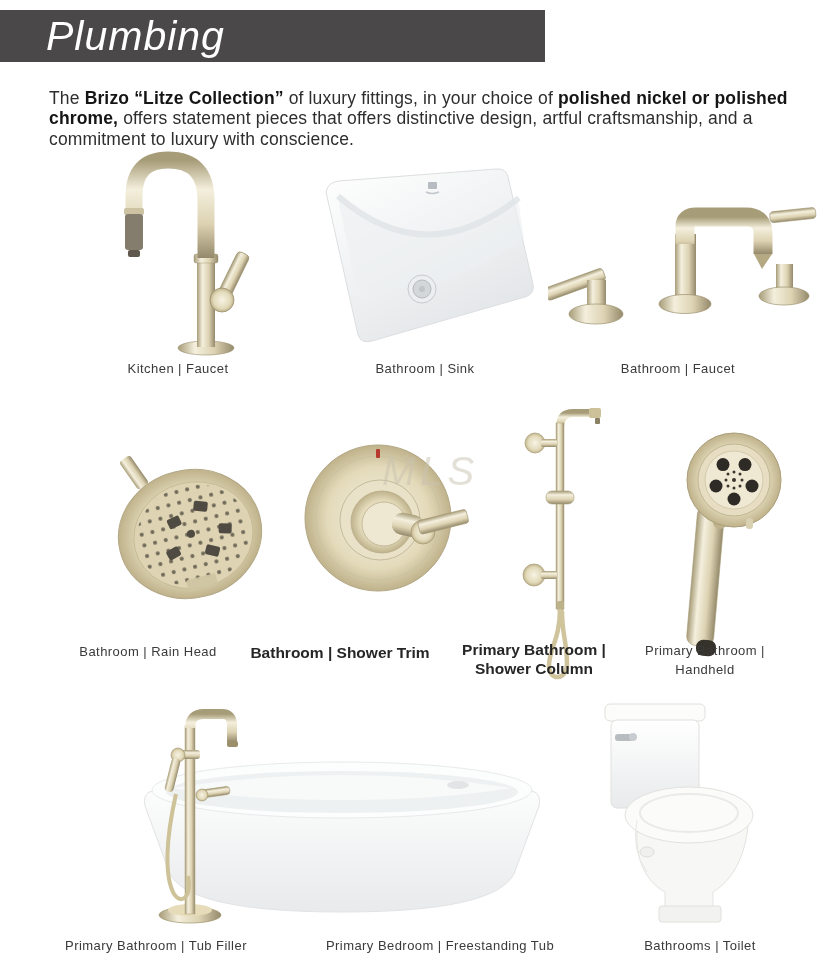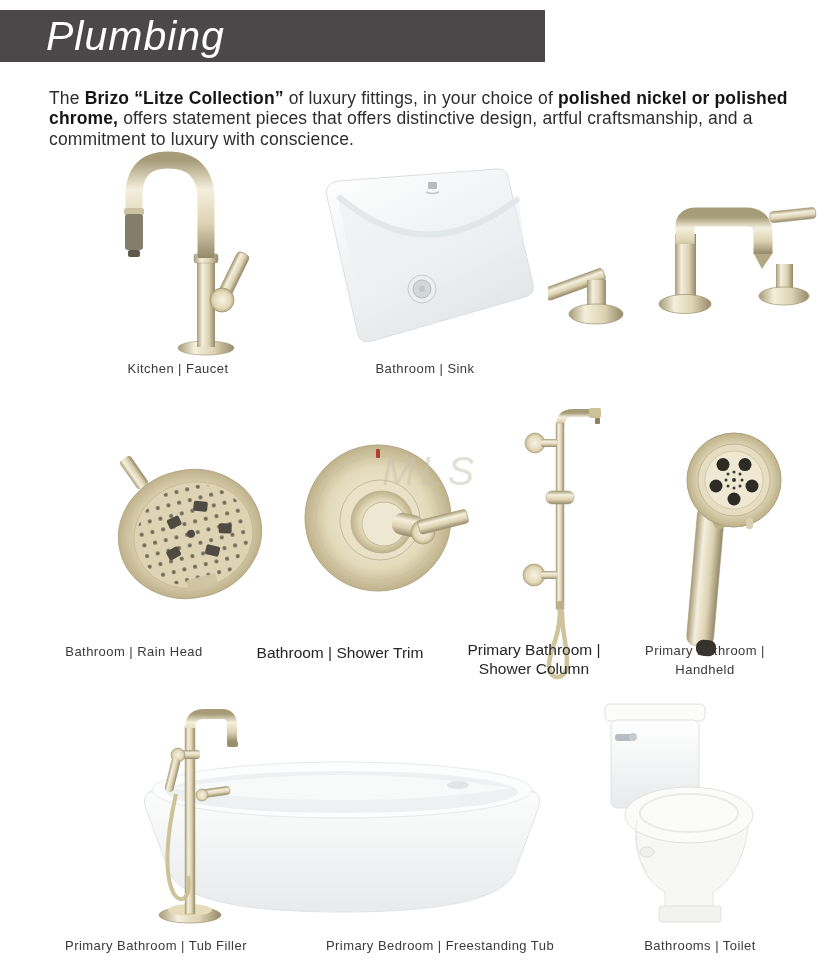--- a/index.html
+++ b/index.html
@@ -14,21 +14,21 @@
   .intro{position:absolute;left:49px;top:70px;width:768px;font-size:17.5px;line-height:20.5px;
          color:#2e2e2e;letter-spacing:.15px;}
   .intro b{font-weight:700;color:#151515;}
   
   .img{position:absolute;z-index:1;}
   .img svg{display:block;width:100%;height:100%;}
   .z2{z-index:2;}
   
   .cap{position:absolute;text-align:center;color:#3a3a3a;font-size:13px;
        letter-spacing:.45px;z-index:4;}
-  .cap.ari{letter-spacing:0;font-weight:400;color:#262626;font-size:15.5px;}
+  .cap.ari{letter-spacing:0;font-weight:700;color:#262626;font-size:15.5px;}
   .cap .l2{display:block;}
   .two{line-height:19px;}
   
   .wm{position:absolute;left:382px;top:449px;z-index:6;font-style:italic;font-weight:400;
       font-size:40px;letter-spacing:5px;color:#c9c2b0;opacity:.5;pointer-events:none;}
 </style>
 </head>
 <body>
 
 <div class="page">
@@ -107,20 +107,21 @@
       <ellipse cx="48" cy="122" rx="27" ry="10" fill="url(#mv)" stroke="#9c916f" stroke-width=".7"></ellipse>
       <rect x="222" y="20" width="46" height="11" rx="4" fill="url(#mh)" stroke="#9c916f" stroke-width=".6" transform="rotate(-6 222 26)"></rect>
       <rect x="228" y="72" width="17" height="32" fill="url(#mv)"></rect>
       <ellipse cx="236" cy="104" rx="25" ry="9" fill="url(#mv)" stroke="#9c916f" stroke-width=".7"></ellipse>
       <rect x="127" y="42" width="21" height="70" fill="url(#mv)"></rect>
       <ellipse cx="137" cy="112" rx="26" ry="9.5" fill="url(#mv)" stroke="#9c916f" stroke-width=".7"></ellipse>
       <path d="M137 52 L137 34 Q137 25 148 25 L198 25 Q215 25 215 42 L215 62" fill="none" stroke="url(#mh)" stroke-width="19" stroke-linejoin="round"></path>
       <path d="M206 62 L224 62 L214 77 Z" fill="#b4a982"></path>
     </svg>
   </div>
+  <div class="cap" style="left:578px;top:361px;width:200px">Bathroom | Faucet</div>
 
   <div class="img" style="left:105px;top:452px;width:165px;height:155px">
     <svg viewBox="0 0 165 155">
       <defs>
         <pattern id="dots" width="11" height="11" patternUnits="userSpaceOnUse">
           <circle cx="5" cy="5" r="2" fill="#6e6858"></circle>
         </pattern>
         <clipPath id="rhc">
             <ellipse cx="88" cy="84" rx="57" ry="50"></ellipse>
           </clipPath>
@@ -135,21 +136,21 @@
           <rect x="66" y="62" width="13" height="10" rx="2" fill="#4f4a42" transform="rotate(-12 72 67)"></rect>
           <rect x="114" y="80" width="13" height="10" rx="2" fill="#4f4a42" transform="rotate(15 120 85)"></rect>
           <rect x="58" y="92" width="13" height="10" rx="2" fill="#4f4a42" transform="rotate(-15 64 97)"></rect>
           <rect x="96" y="98" width="14" height="10" rx="2" fill="#4f4a42" transform="rotate(28 102 103)"></rect>
           <circle cx="86" cy="82" r="4" fill="#4f4a42"></circle>
         </g>
         <rect x="70" y="126" width="30" height="12" rx="2" fill="#cfc4a1" opacity=".9"></rect>
       </g>
     </svg>
   </div>
-  <div class="cap" style="left:34px;top:644px;width:200px">Bathroom | Rain Head</div>
+  <div class="cap" style="left:48px;top:644px;width:200px">Bathroom | Rain Head</div>
 
   <div class="img" style="left:292px;top:438px;width:180px;height:160px">
     <svg viewBox="0 0 180 160">
       <circle cx="86" cy="80" r="73" fill="url(#pr)" stroke="#b3a785" stroke-width="1"></circle>
       <circle cx="86" cy="80" r="62" fill="none" stroke="#cdc2a0" stroke-width="1"></circle>
       <rect x="84" y="11" width="4" height="9" rx="1" fill="#b63a30"></rect>
       <rect x="113" y="17" width="2" height="6" fill="#c9bfa2" transform="rotate(22 114 20)"></rect>
       <circle cx="88" cy="82" r="40" fill="#e9e1c8" stroke="#bdb190" stroke-width=".8"></circle>
       <circle cx="90" cy="84" r="31" fill="url(#pr)" stroke="#b9ad8b" stroke-width=".8"></circle>
       <circle cx="92" cy="86" r="22" fill="#eee7d2" stroke="#bdb190" stroke-width=".8"></circle>

